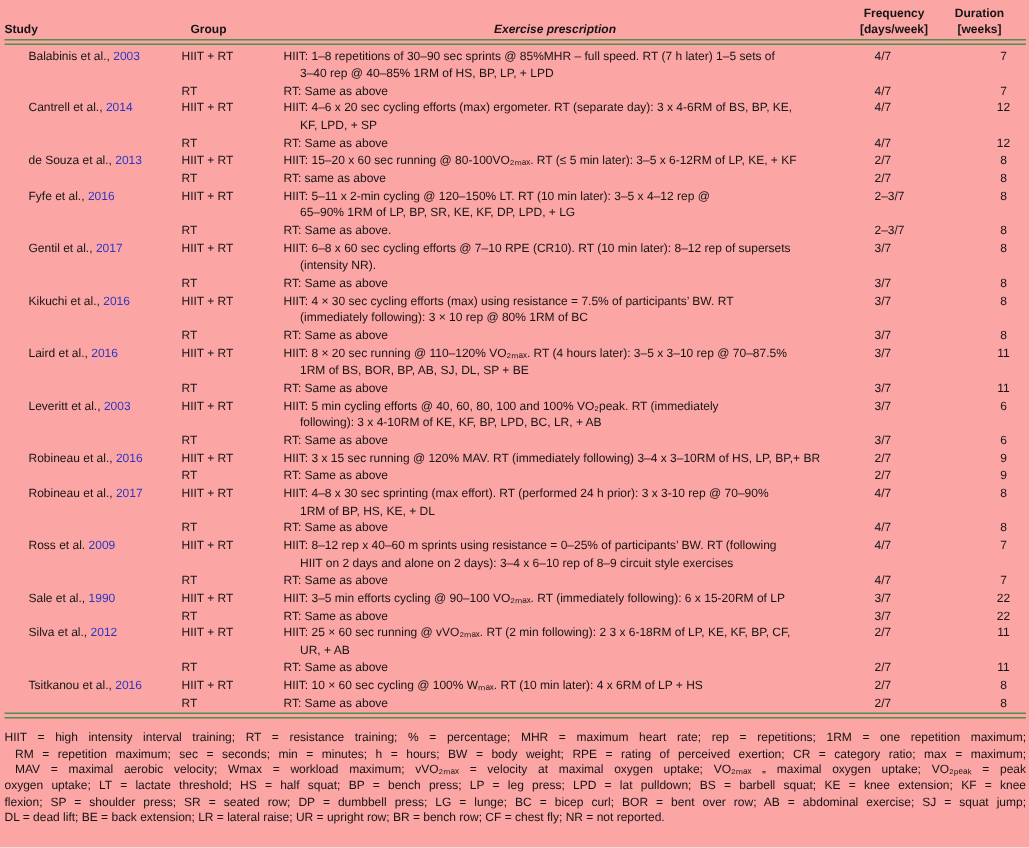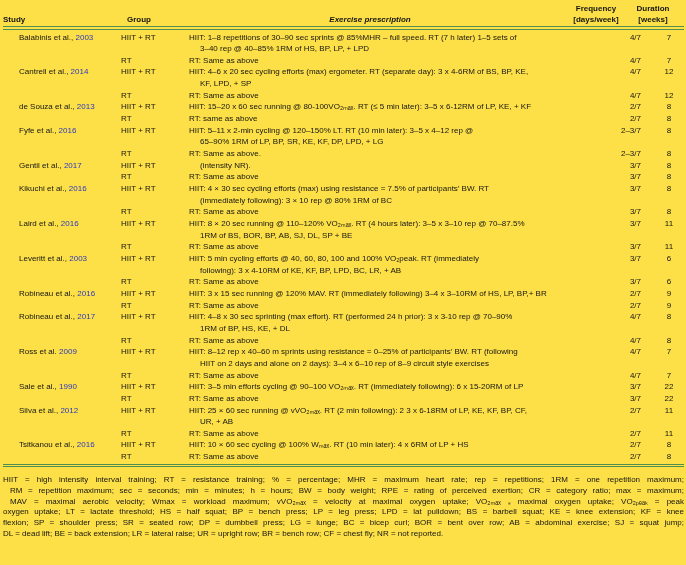--- a/index.html
+++ b/index.html
@@ -1,20 +1,20 @@
 <!DOCTYPE html>
 <html style="--year: #2b36c0; --rule: #4e8e4e;"><head>
 <meta charset="utf-8">
 <style>
   html,body{margin:0;padding:0;background:#fff;}
   .page{
     position:relative;
     width:686px;height:565px;
     box-sizing:border-box;
-    background:#fde047;
+    background:#fca5a5;
     font-family:"Liberation Sans",sans-serif;
     font-size:8px;color:#151515;
     padding:4px 2px 0 3px;
     overflow:hidden;
   }
   
   .thead{font-weight:bold;}
   .hrow{display:flex;line-height:10.5px;}
   .hc{flex:0 0 auto;}
   .hc.spacer{width:564px;}
@@ -32,21 +32,21 @@
   }
   
   .tbody{padding-top:1px;}
   .row{display:flex;align-items:flex-start;margin-left:16px;}
   .c{flex:0 0 auto;line-height:11.65px;}
   .c.study{width:102px;white-space:nowrap;}
   .c.group{width:68px;}
   .c.rx{width:394px;}
   .c.rx div{white-space:nowrap;}
   .c.rx div.cont{padding-left:11px;}
-  .c.freq{width:58px;text-align:right;}
+  .c.freq{width:58px;text-align:left;}
   .c.dur{width:56px;text-align:center;}
   .year{color:var(--year,#2b36c0);text-decoration:none;cursor:pointer;}
   
   .footnote{margin-top:8px;line-height:10.7px;color:#141414;}
   .footnote .fl{text-align:justify;}
   .footnote .fl.just{text-align-last:justify;}
   .footnote .fl.ind{padding-left:7px;}
 </style>
 </head>
 <body>
@@ -151,20 +151,21 @@
           <div>RT: Same as above.</div>
         </div>
     <div class="c freq">2–3/7</div>
     <div class="c dur">8</div>
   </div>
 
   <div class="row">
     <div class="c study"><span class="sname">Gentil et al.,</span> <a class="year">2017</a></div>
     <div class="c group">HIIT + RT</div>
     <div class="c rx">
+          <div>HIIT: 6–8 x 60 sec cycling efforts @ 7–10 RPE (CR10). RT (10 min later): 8–12 rep of supersets</div>
           <div class="cont">(intensity NR).</div>
         </div>
     <div class="c freq">3/7</div>
     <div class="c dur">8</div>
   </div>
 
   <div class="row">
     <div class="c study"><span class="sname"></span> </div>
     <div class="c group">RT</div>
     <div class="c rx">

